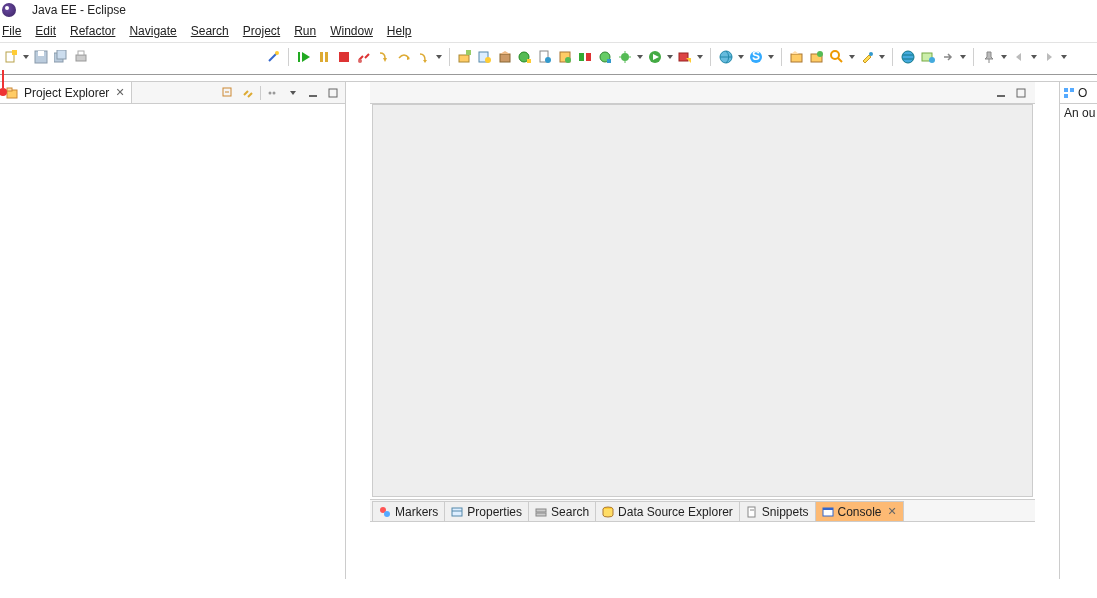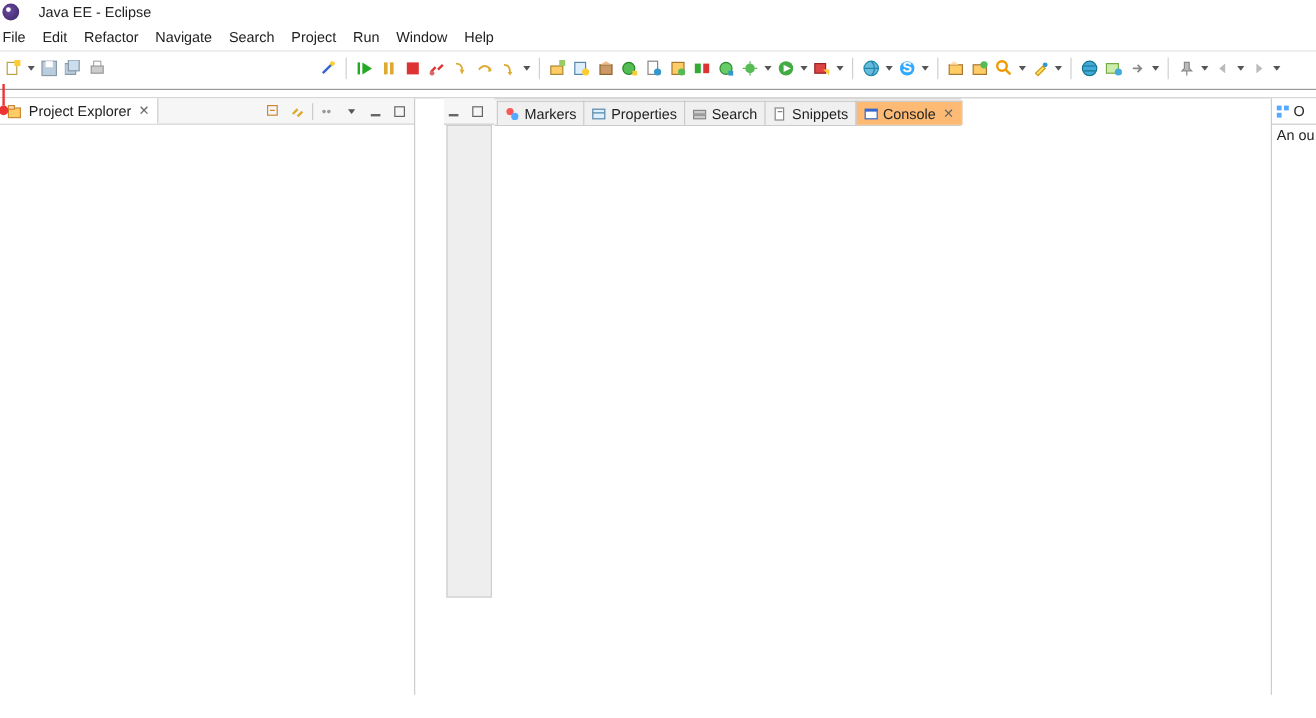--- a/index.html
+++ b/index.html
@@ -6,21 +6,21 @@
   body { width: 1097px; height: 598px; overflow: hidden; background: #fff; color: #222; }
 
   
   .titlebar { height: 20px; display: flex; align-items: center; padding-left: 2px; gap: 16px; }
   .app-icon { width: 14px; height: 14px; border-radius: 7px; background: radial-gradient(circle at 40% 40%, #6b4aa3 0%, #3a2360 100%); position: relative; }
   .app-icon::after { content:""; position:absolute; width:4px;height:4px;background:#fff;border-radius:50%;left:3px;top:3px;}
   .title-text { color:#222; }
 
   
   .menubar { height: 22px; display:flex; align-items: center; padding-left: 2px; gap: 14px; }
-  .menubar span { cursor: default; }
+  .menubar span { cursor: default; text-decoration: underline; }
 
   
   .toolbar { height: 28px; border-top: 1px solid #e3e3e3; display:flex; align-items:center; padding-left: 2px; gap: 2px; }
   .tbtn { width: 18px; height: 18px; display:flex; align-items:center; justify-content:center; position:relative; }
   .dd { width: 8px; height: 18px; display:flex;align-items:center;justify-content:center;}
   .dd::after{content:"";border-left:3px solid transparent;border-right:3px solid transparent;border-top:4px solid #555;}
   .sep { width: 1px; height: 18px; background: #d0d0d0; margin: 0 4px; }
   svg { display:block; }
 
   
@@ -37,21 +37,21 @@
   .left-panel { width: 346px; border-right: 1px solid #ccc; display:flex; flex-direction:column; }
   .view-tabbar { height: 22px; border-bottom:1px solid #ccc; display:flex; align-items:center; background:#f6f6f6;}
   .view-tab { height:21px; display:flex; align-items:center; gap:4px; padding:0 6px; background:#fff; border-right:1px solid #ccc; }
   .view-tab .close{font-family:Arial;color:#666;font-size:11px;margin-left:2px;}
   .view-toolb { margin-left:auto; display:flex; align-items:center; gap:4px; padding-right:4px;}
   .mini-btn { width:16px; height:16px; display:flex;align-items:center;justify-content:center;}
   .mini-dd::after{content:"";border-left:3px solid transparent;border-right:3px solid transparent;border-top:4px solid #555;}
   .left-body { flex:1; background:#fff; }
 
   
-  .center-panel { flex:1; display:flex; flex-direction:row; }
+  .center-panel { flex:1; display:flex; flex-direction:column; }
   .editor-area { height: 418px; display:flex; flex-direction:column; }
   .editor-tabstrip { height:22px; display:flex; justify-content:flex-end; align-items:center; padding-right:6px; border-bottom:1px solid #ccc; background:#f6f6f6; gap:4px;}
   .editor-body { flex:1; background:#eee; border:1px solid #ccc; margin:0 2px 2px 2px;}
   .bottom-views { height: 80px; border-top:1px solid #ccc; display:flex; flex-direction:column;}
   .bv-tabs { height:22px; display:flex; align-items:flex-end; background:#f6f6f6; border-bottom:1px solid #ccc; padding-left:2px;}
   .bv-tab { height:20px; display:flex; align-items:center; gap:4px; padding:0 6px; border:1px solid #ccc; border-bottom:none; margin-right:-1px; background:#f0f0f0;}
   .bv-tab.active{background:#fdba74;}
   .bv-body{flex:1;padding:4px 6px;background:#fff;}
 
   
@@ -408,20 +408,27 @@
         </div>
         <div class="bv-tab">
           <svg width="12" height="12">
               <rect x="1" y="3" width="10" height="3" fill="#ccc" stroke="#888"></rect>
               <rect x="1" y="7" width="10" height="3" fill="#ccc" stroke="#888"></rect>
             </svg>
           <span>Search</span>
         </div>
         <div class="bv-tab">
           <svg width="12" height="12">
+              <ellipse cx="6" cy="3" rx="5" ry="2" fill="#fc3" stroke="#a73"></ellipse>
+              <path d="M1 3v6a5 2 0 0010 0V3" fill="#fd6" stroke="#a73"></path>
+            </svg>
+          <span>Data Source Explorer</span>
+        </div>
+        <div class="bv-tab">
+          <svg width="12" height="12">
               <rect x="2" y="1" width="7" height="10" fill="#fff" stroke="#888"></rect>
               <line x1="4" y1="4" x2="8" y2="4" stroke="#888"></line>
             </svg>
           <span>Snippets</span>
         </div>
         <div class="bv-tab active">
           <svg width="12" height="12">
               <rect x="1" y="2" width="10" height="8" fill="#fff" stroke="#36c"></rect>
               <rect x="1" y="2" width="10" height="2" fill="#36c"></rect>
             </svg>

